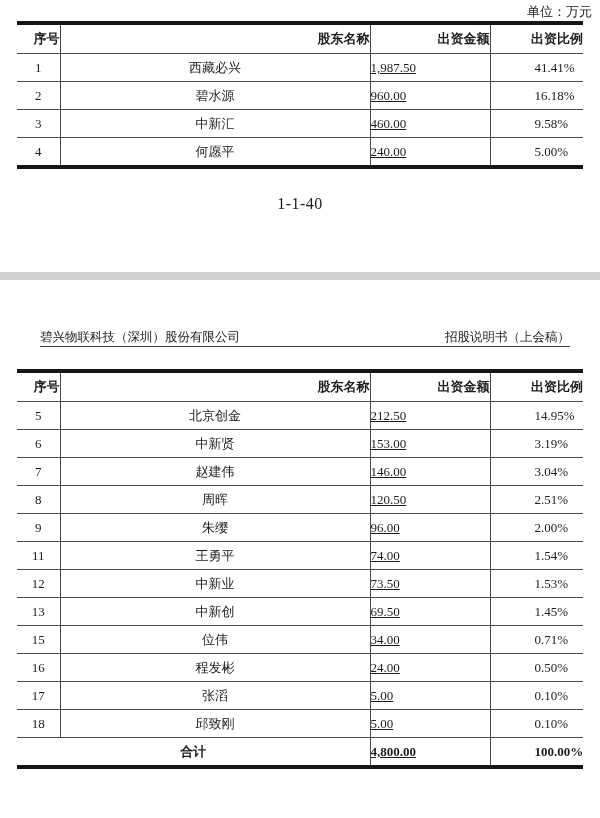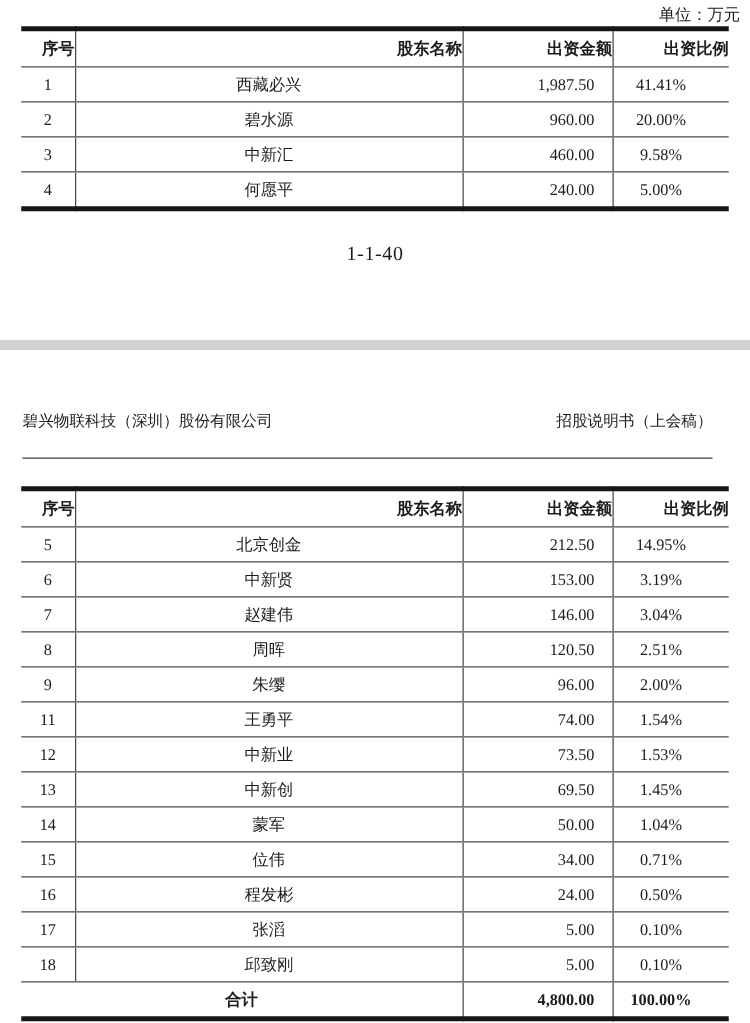--- a/index.html
+++ b/index.html
@@ -35,43 +35,43 @@
     height: 27px;
     line-height: 27px;
     overflow: hidden;
     white-space: nowrap;
   }
   .tbl th { font-weight: bold; text-align: right; height: 28px; line-height: 28px; }
   .tbl th:nth-child(n+2), .tbl td:nth-child(n+2) { border-left: 1px solid #4a4a4a; }
   .tbl tbody.edge tr:last-child td { border-bottom: none; }
   .c-no    { text-align: center; }
   .c-name  { text-align: center; }
-  .c-amt   { text-align: right; padding-right: 14px; }
-  .c-ratio { text-align: center; padding-right: 16px; }
+  .c-amt   { text-align: left; padding-right: 14px; text-decoration: underline; }
+  .c-ratio { text-align: left; padding-right: 16px; padding-left: 44px; }
   .total-row td { font-weight: bold; }
   .total-row .t-label { text-align: center; }
 
   .page-number {
     margin-top: 26px;
     text-align: center;
     font-size: 16px;
     letter-spacing: 0.5px;
   }
 
   .page-divider {
     width: 600px; height: 8px;
     background: #d2d2d2;
   }
 
   .p2-header {
     display: flex;
     justify-content: space-between;
     align-items: flex-start;
-    margin: 49px 30px 0 18px;
-    padding-bottom: 20px;
+    margin: 49px 30px 0 40px;
+    padding-bottom: 0;
     border-bottom: 1px solid #3c3c3c;
     font-size: 12.5px;
   }
   .sheet-2 table.tbl { margin-top: 22px; }
 </style>
 </head>
 <body>
 
 <div class="sheet sheet-1">
   <div class="unit-note">单位：万元</div>
@@ -97,21 +97,21 @@
           <td class="c-no">1</td>
           <td class="c-name">西藏必兴</td>
           <td class="c-amt">1,987.50</td>
           <td class="c-ratio">41.41%</td>
         </tr>
 
         <tr>
           <td class="c-no">2</td>
           <td class="c-name">碧水源</td>
           <td class="c-amt">960.00</td>
-          <td class="c-ratio">20.00%</td>
+          <td class="c-ratio">16.18%</td>
         </tr>
 
         <tr>
           <td class="c-no">3</td>
           <td class="c-name">中新汇</td>
           <td class="c-amt">460.00</td>
           <td class="c-ratio">9.58%</td>
         </tr>
 
         <tr>
@@ -201,26 +201,20 @@
           <td class="c-ratio">1.53%</td>
         </tr>
 
         <tr>
           <td class="c-no">13</td>
           <td class="c-name">中新创</td>
           <td class="c-amt">69.50</td>
           <td class="c-ratio">1.45%</td>
         </tr>
 
-        <tr>
-          <td class="c-no">14</td>
-          <td class="c-name">蒙军</td>
-          <td class="c-amt">50.00</td>
-          <td class="c-ratio">1.04%</td>
-        </tr>
 
         <tr>
           <td class="c-no">15</td>
           <td class="c-name">位伟</td>
           <td class="c-amt">34.00</td>
           <td class="c-ratio">0.71%</td>
         </tr>
 
         <tr>
           <td class="c-no">16</td>

